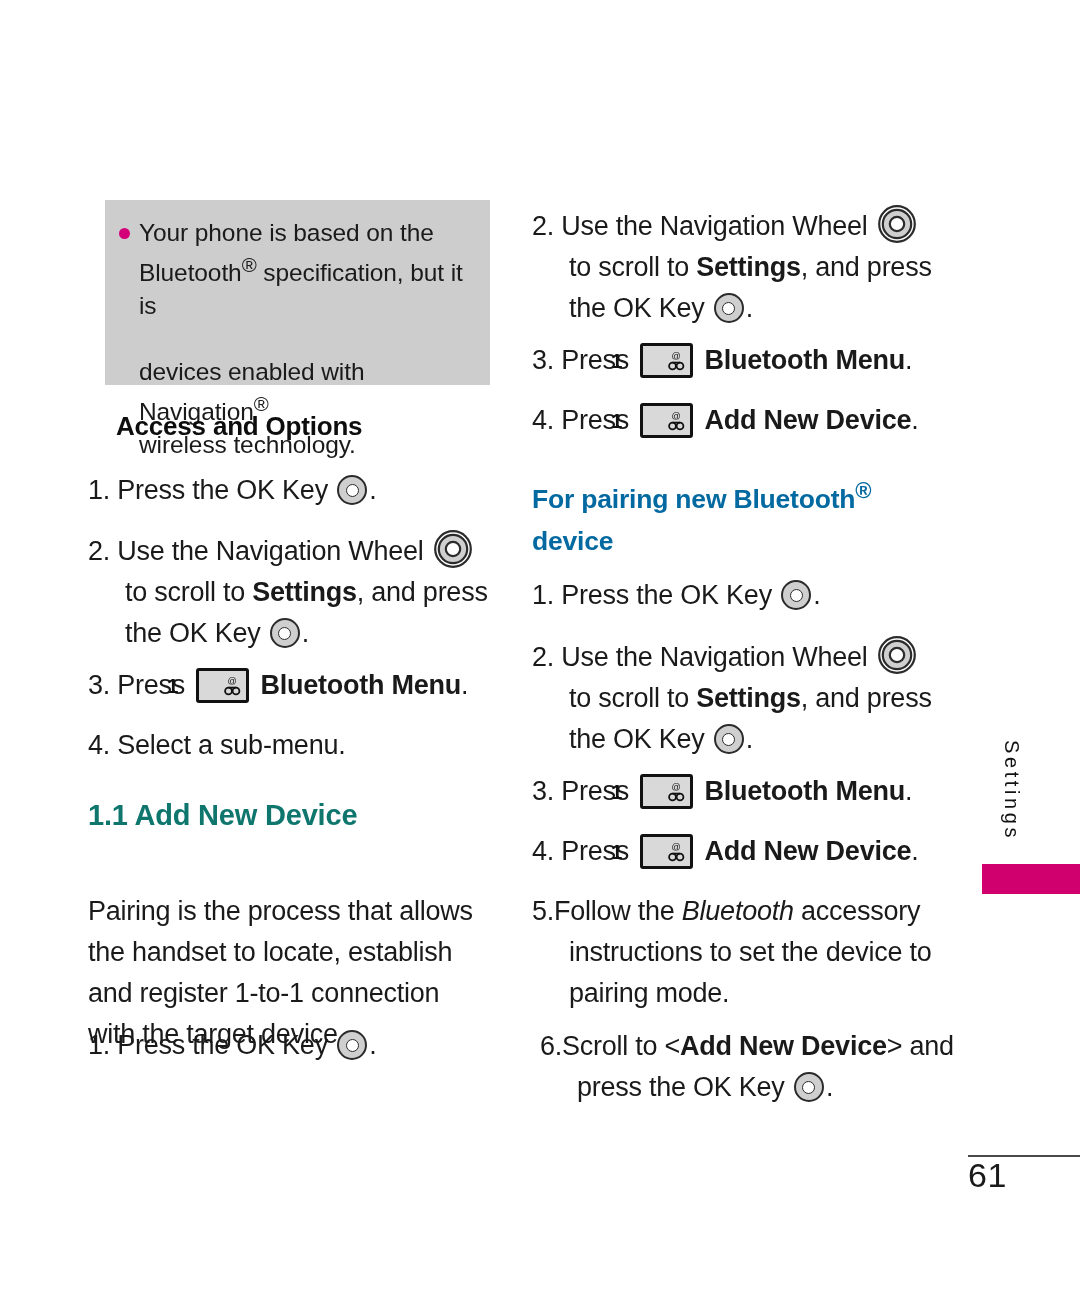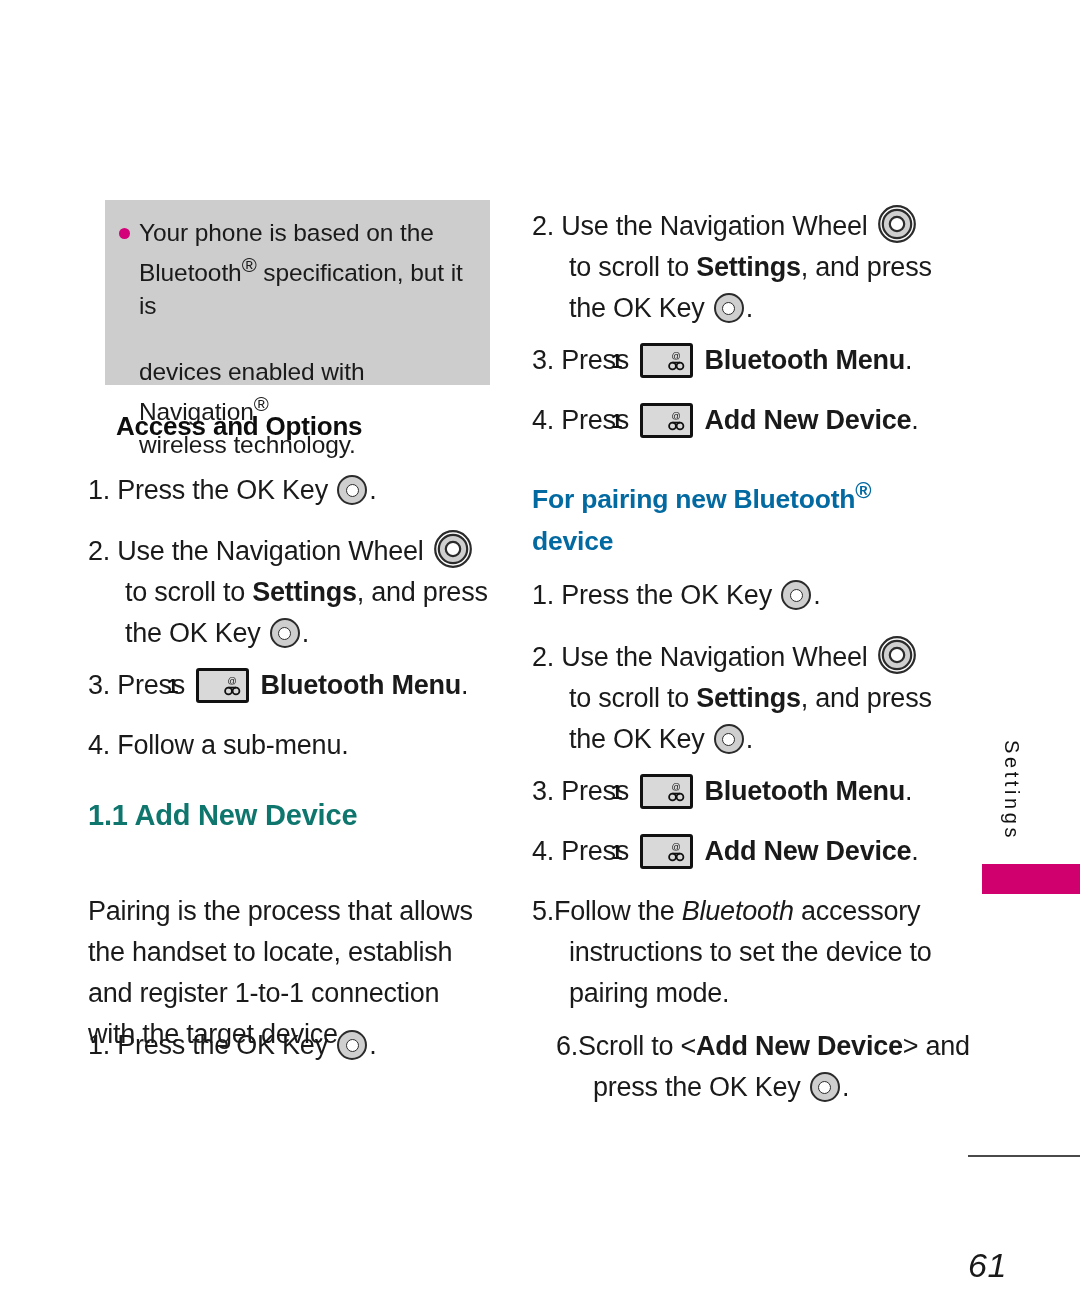--- a/index.html
+++ b/index.html
@@ -191,27 +191,26 @@
     position: absolute;
     left: 968px;
     top: 1155px;
     width: 112px;
     height: 0;
     border-top: 2.5px solid #4a4a4a;
   }
   .page-number {
     position: absolute;
     left: 968px;
-    top: 1246px;
+    top: 1156px;
     width: 60px;
     text-align: left;
     font-size: 34px;
     color: #1a1a1a;
     letter-spacing: 0.5px;
-    font-style: italic;
   }
 </style>
 </head>
 <body>
 
 <div class="page">
 
   <div class="note-box">
     <div class="note-row">
       <span class="note-bullet"></span>
@@ -260,21 +259,21 @@
         <circle cx="6.5" cy="16" r="3.4" fill="none" stroke="#111111" stroke-width="1.8"></circle>
         <circle cx="14" cy="16" r="3.4" fill="none" stroke="#111111" stroke-width="1.8"></circle>
         <line x1="6.5" y1="12.6" x2="14" y2="12.6" stroke="#111111" stroke-width="1.8"></line>
       </svg>
     </span>
     <b class="strong">Bluetooth Menu</b><span>.</span>
   </div>
 
   <div class="step" style="left:88px; top:725px; width:400px;">
     <span class="num">4.</span>
-    <span>Follow a sub-menu.</span>
+    <span>Select a sub-menu.</span>
   </div>
 
   <div class="h-sub" style="left:88px; top:799px;">1.1 Add New Device</div>
 
   <div class="para" style="left:88px; top:855px; width:392px;margin-top:36px;">Pairing is the process that allows the handset to locate, establish and register 1-to-1 connection with the target device.</div>
 
   <div class="step" style="left:88px; top:1025px; width:400px;">
     <span class="num">1.</span>
     <span>Press the OK Key</span>
     <span class="icon-ok"></span><span>.</span>
@@ -384,21 +383,21 @@
         <line x1="6.5" y1="12.6" x2="14" y2="12.6" stroke="#111111" stroke-width="1.8"></line>
       </svg>
     </span>
     <b class="strong">Add New Device</b><span>.</span>
   </div>
 
   <div class="step" style="left:532px; top:891px; width:400px;">
     <span class="num">5.</span><span>Follow the </span><i class="ital">Bluetooth</i><span> accessory instructions to set the device to pairing mode.</span>
   </div>
 
-  <div class="step" style="left:556px; top:1026px; width:400px;">
+  <div class="step" style="left:540px; top:1026px; width:400px;">
     <span class="num">6.</span><span>Scroll to &lt;</span><b class="strong">Add New Device</b><span>&gt; and press the OK Key</span> <span class="icon-ok"></span><span>.</span>
   </div>
 
   <div class="side-tab-label">Settings</div>
   <div class="side-tab-bar"></div>
 
   <div class="footer-rule"></div>
   <div class="page-number">61</div>
 
 </div>

